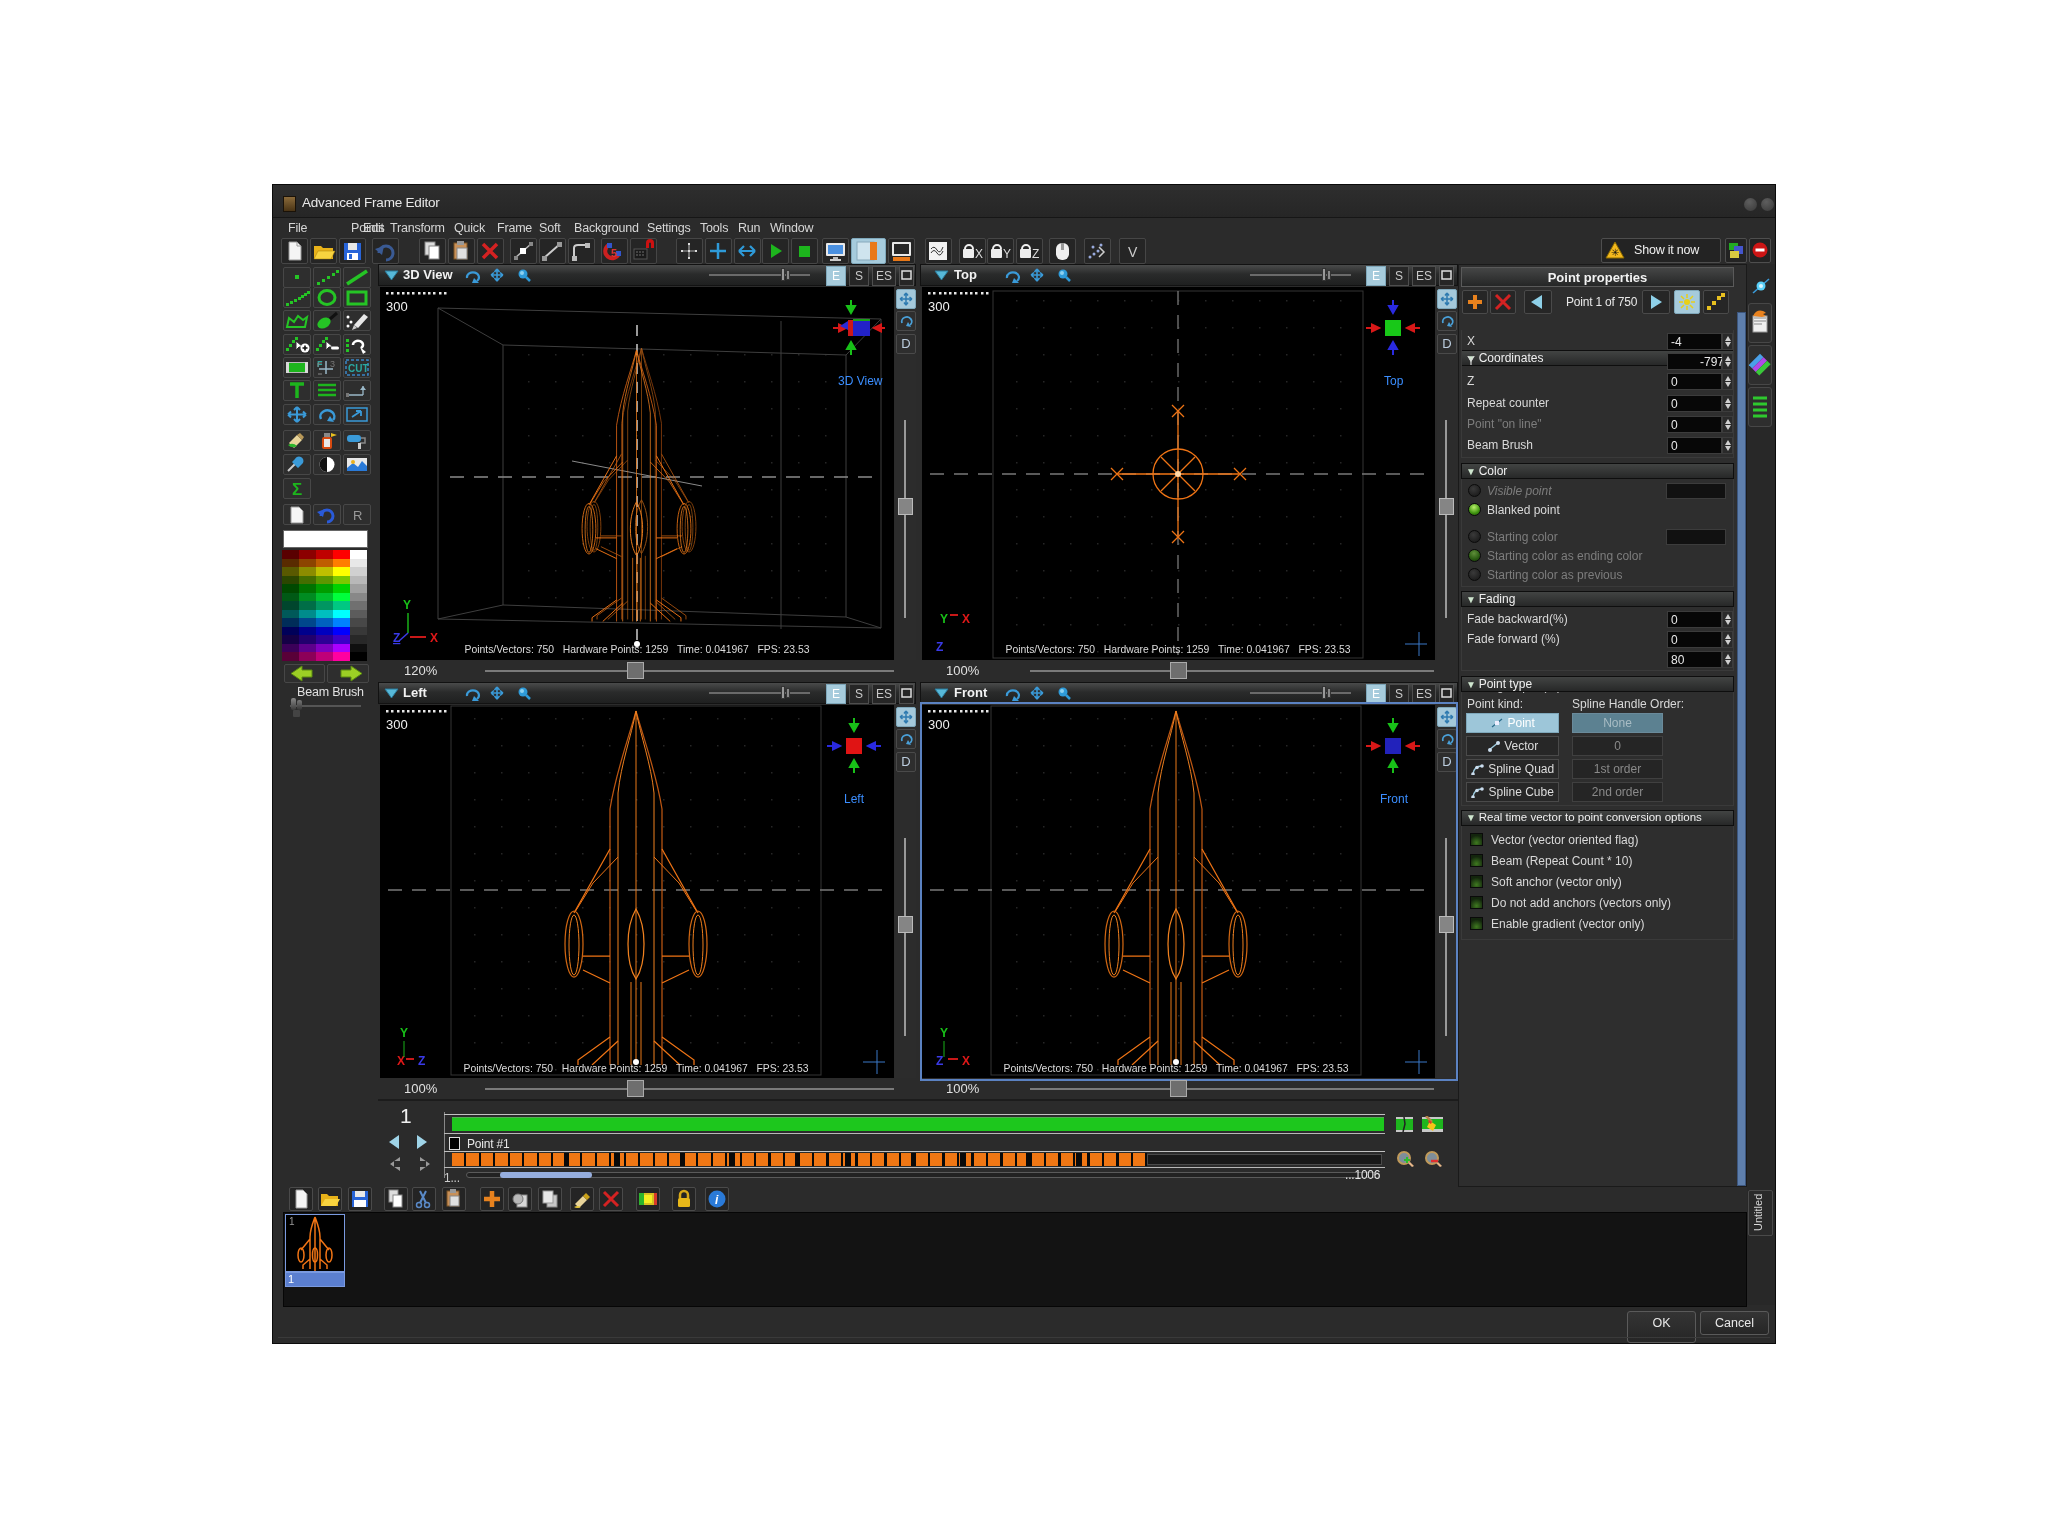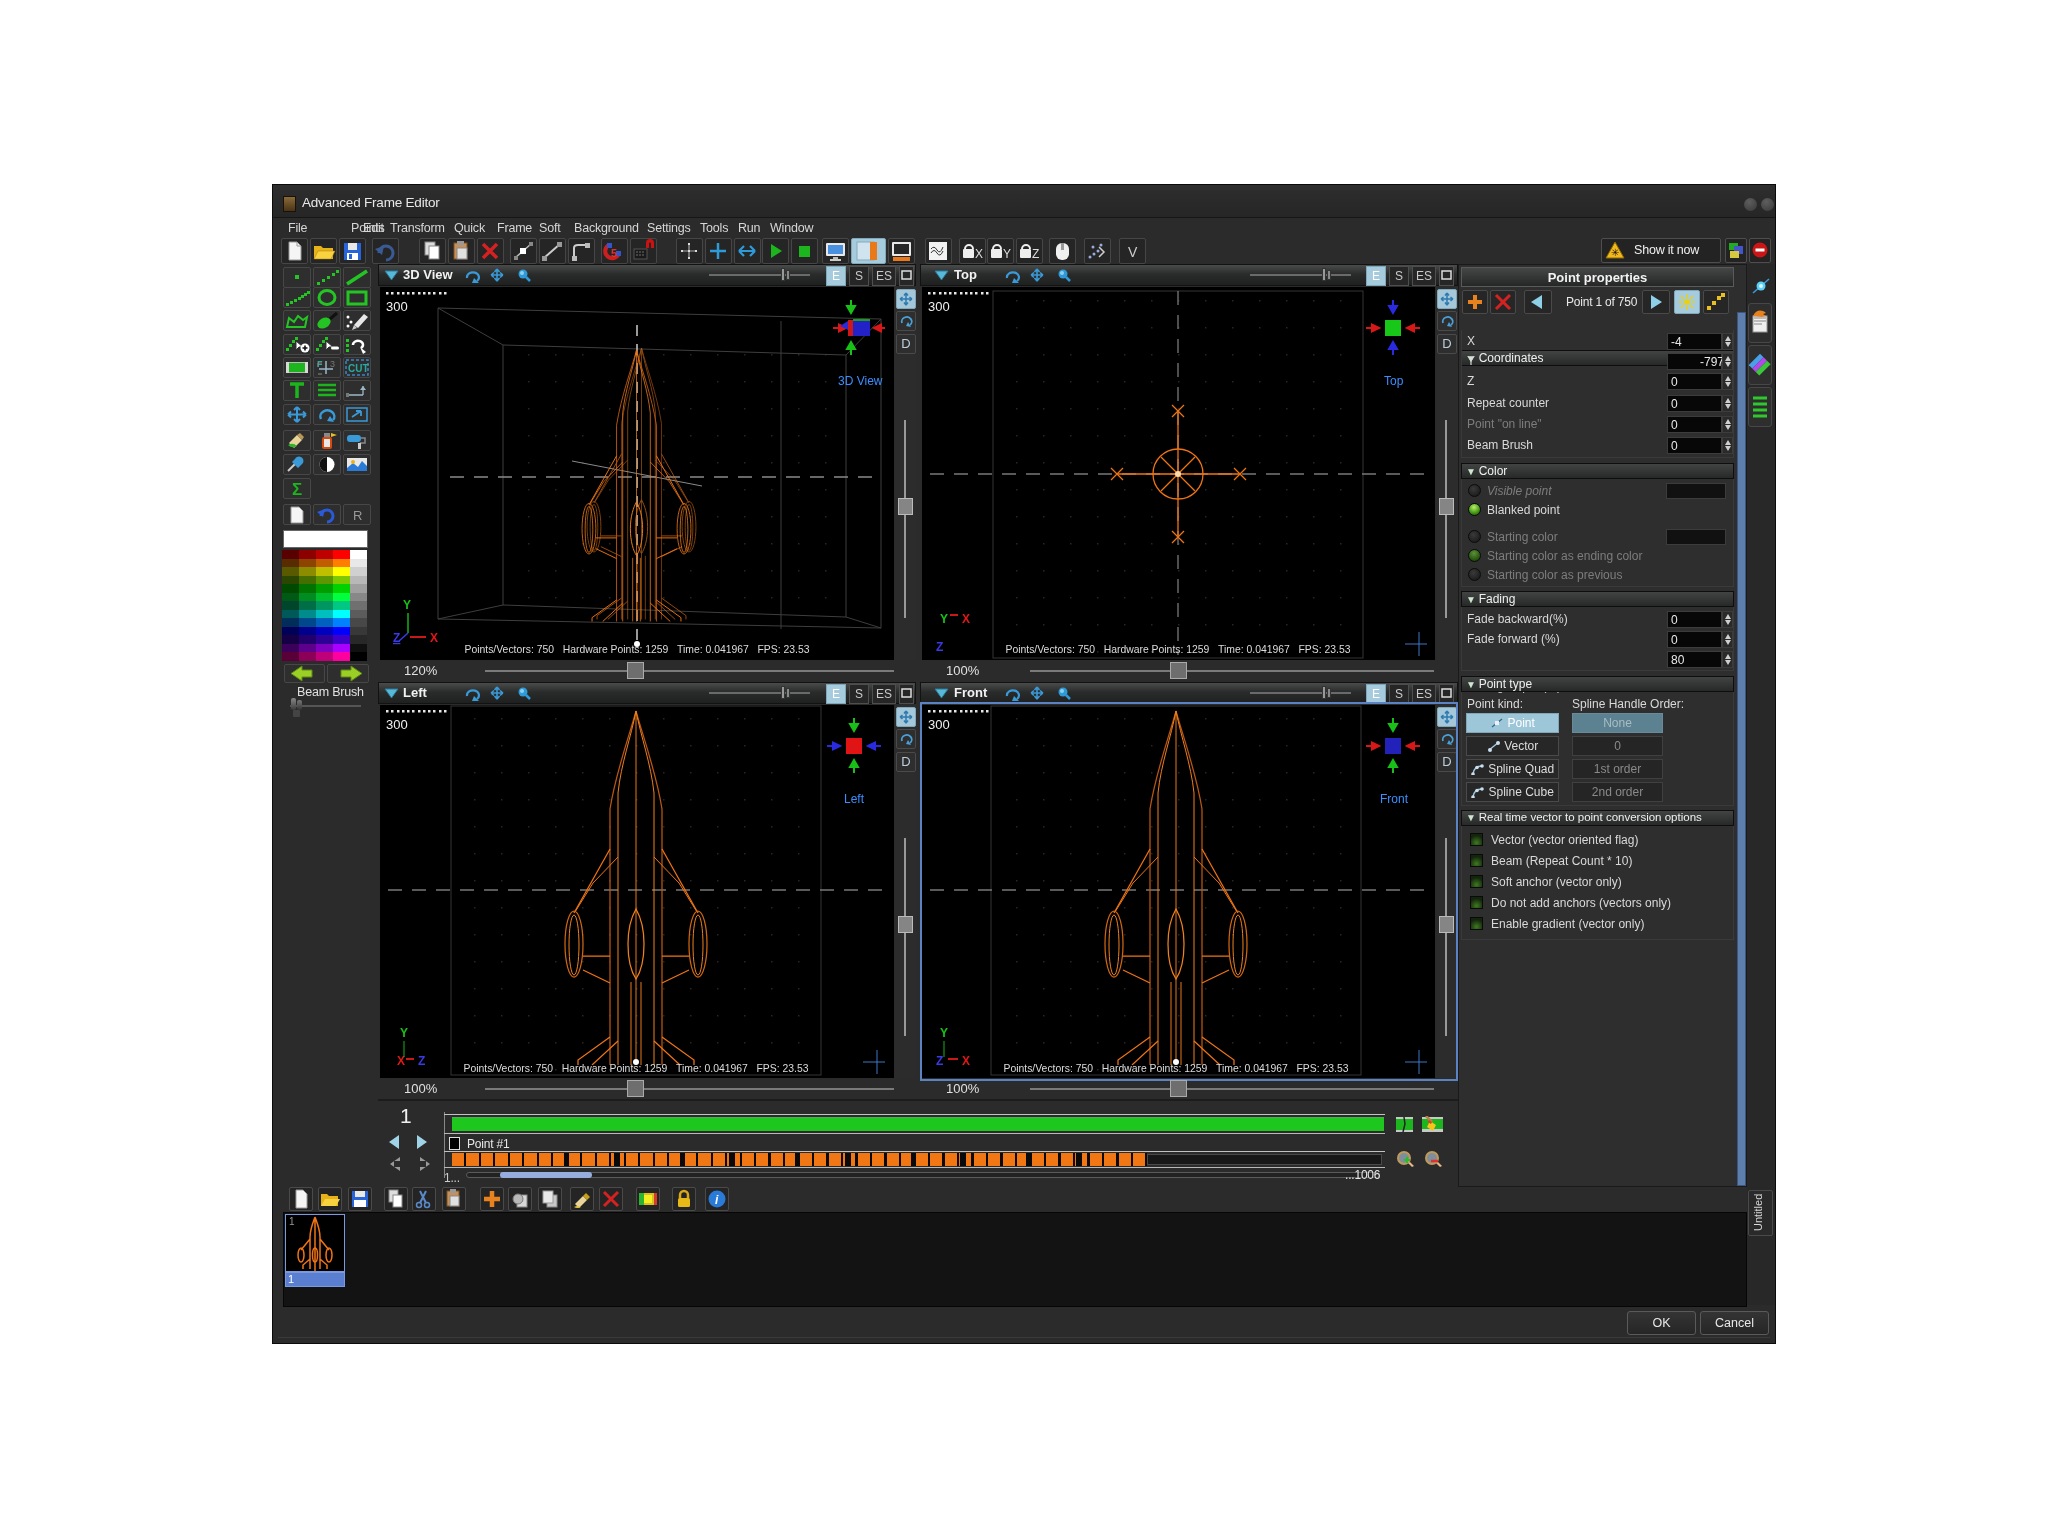--- a/index.html
+++ b/index.html
@@ -1029,15 +1029,15 @@
       <path d="M29,2 L29,56 M29,2 C26,10 24,15 24,22 L24,54 M29,2 C32,10 34,15 34,22 L34,54 M24,24 L15,35 M34,24 L43,35 M24,44 L17,50 L17,54 M34,44 L41,50 L41,54"></path>
       <ellipse cx="15" cy="40" rx="3" ry="7"></ellipse>
       <ellipse cx="43" cy="40" rx="3" ry="7"></ellipse>
       <ellipse cx="29" cy="40" rx="2.5" ry="7"></ellipse>
     </g>
   </svg>
 <div class="txt" style="left:289px;top:1216px;font-size:10px;color:#999;">1</div>
 <div class="abs" style="left:285px;top:1272px;width:60px;height:15px;background:#5b7fd0;border:1px solid #7a9ae0;"></div>
 <div class="txt" style="left:288px;top:1273px;font-size:11px;color:#fff;">1</div>
 
-<div class="abs" style="left:1627px;top:1311px;width:69px;height:24px;background:linear-gradient(#343434,#262626);border:1px solid #5a5a5a;border-radius:3px;color:#e8e8e8;font-size:12.5px;text-align:center;line-height:22px;font-family:'Liberation Sans',sans-serif;">OK</div>
+<div class="abs" style="left:1627px;top:1311px;width:69px;height:32px;background:linear-gradient(#343434,#262626);border:1px solid #5a5a5a;border-radius:3px;color:#e8e8e8;font-size:12.5px;text-align:center;line-height:22px;font-family:'Liberation Sans',sans-serif;">OK</div>
 <div class="abs" style="left:1700px;top:1311px;width:69px;height:24px;background:linear-gradient(#343434,#262626);border:1px solid #5a5a5a;border-radius:3px;color:#e8e8e8;font-size:12.5px;text-align:center;line-height:22px;font-family:'Liberation Sans',sans-serif;">Cancel</div>
 <div class="abs" style="left:278px;top:1337px;width:1492px;height:1px;background:#3a3a3a;"></div>
 
 </body></html>

